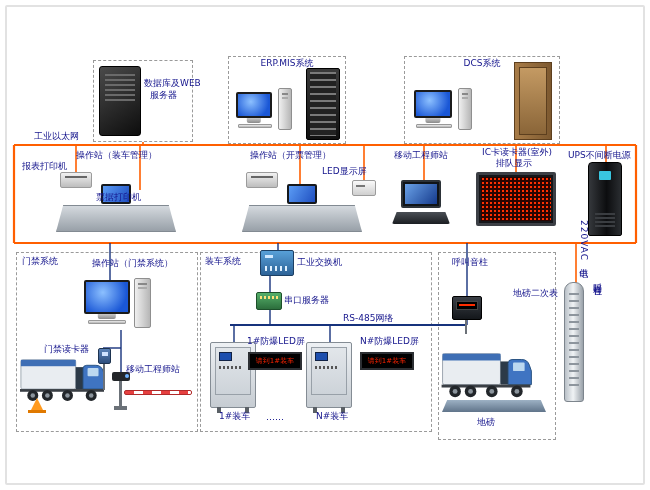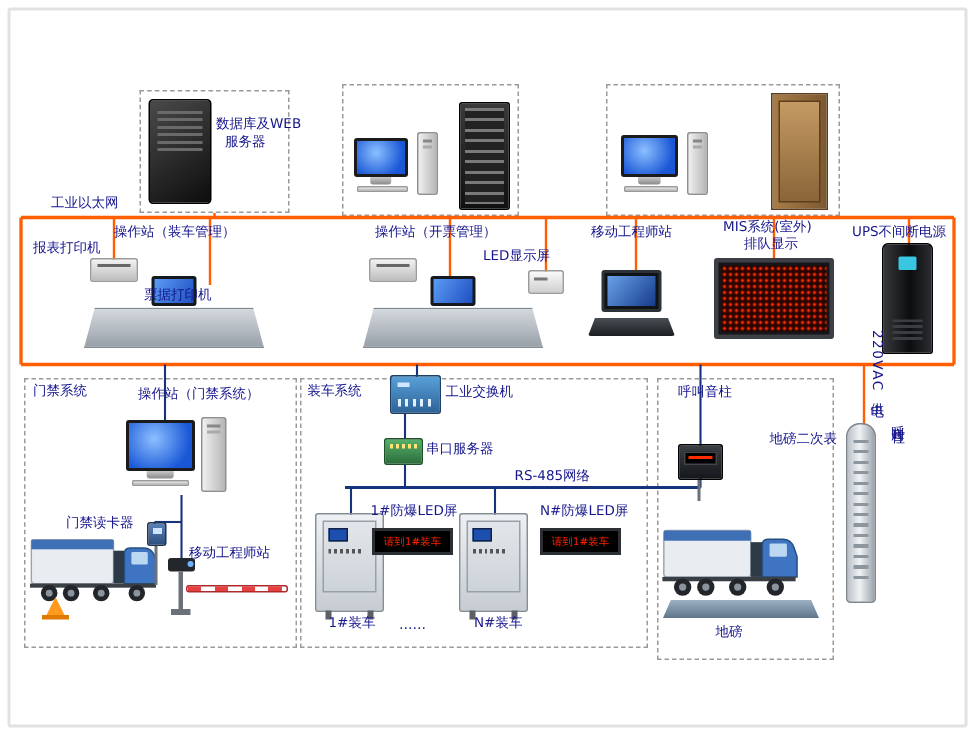--- a/index.html
+++ b/index.html
@@ -236,27 +236,29 @@
       <circle cx="52" cy="47" r="2.5" fill="#8b949c"></circle>
     <circle cx="78" cy="47" r="6" fill="#22262a"></circle>
       <circle cx="78" cy="47" r="2.5" fill="#8b949c"></circle>
   </svg>
   <div class="dev bridge" style="left:442px;top:400px;width:104px;height:12px"></div>
   <div class="dev speaker" style="left:564px;top:282px;width:20px;height:120px"></div>
 
   <div class="lbl" style="left:34px;top:131px">工业以太网</div>
   <div class="lbl" style="left:144px;top:78px">数据库及WEB</div>
   <div class="lbl" style="left:150px;top:90px">服务器</div>
+  <div class="lbl ctr" style="left:228px;top:58px;width:118px">ERP.MIS系统</div>
+  <div class="lbl ctr" style="left:404px;top:58px;width:156px">DCS系统</div>
   <div class="lbl" style="left:22px;top:161px">报表打印机</div>
   <div class="lbl" style="left:76px;top:150px">操作站（装车管理）</div>
   <div class="lbl" style="left:96px;top:192px">票据打印机</div>
   <div class="lbl" style="left:250px;top:150px">操作站（开票管理）</div>
   <div class="lbl" style="left:322px;top:166px">LED显示屏</div>
   <div class="lbl" style="left:394px;top:150px">移动工程师站</div>
-  <div class="lbl" style="left:482px;top:147px">MIS系统(室外)</div>
+  <div class="lbl" style="left:482px;top:147px">IC卡读卡器(室外)</div>
   <div class="lbl" style="left:496px;top:158px">排队显示</div>
   <div class="lbl" style="left:568px;top:150px">UPS不间断电源</div>
   <div class="lbl vert" style="left:578px;top:220px;height:72px">220VAC供电</div>
   <div class="lbl" style="left:22px;top:256px">门禁系统</div>
   <div class="lbl" style="left:92px;top:258px">操作站（门禁系统）</div>
   <div class="lbl" style="left:205px;top:256px">装车系统</div>
   <div class="lbl" style="left:297px;top:257px">工业交换机</div>
   <div class="lbl" style="left:284px;top:295px">串口服务器</div>
   <div class="lbl" style="left:343px;top:313px">RS-485网络</div>
   <div class="lbl" style="left:452px;top:257px">呼叫音柱</div>

